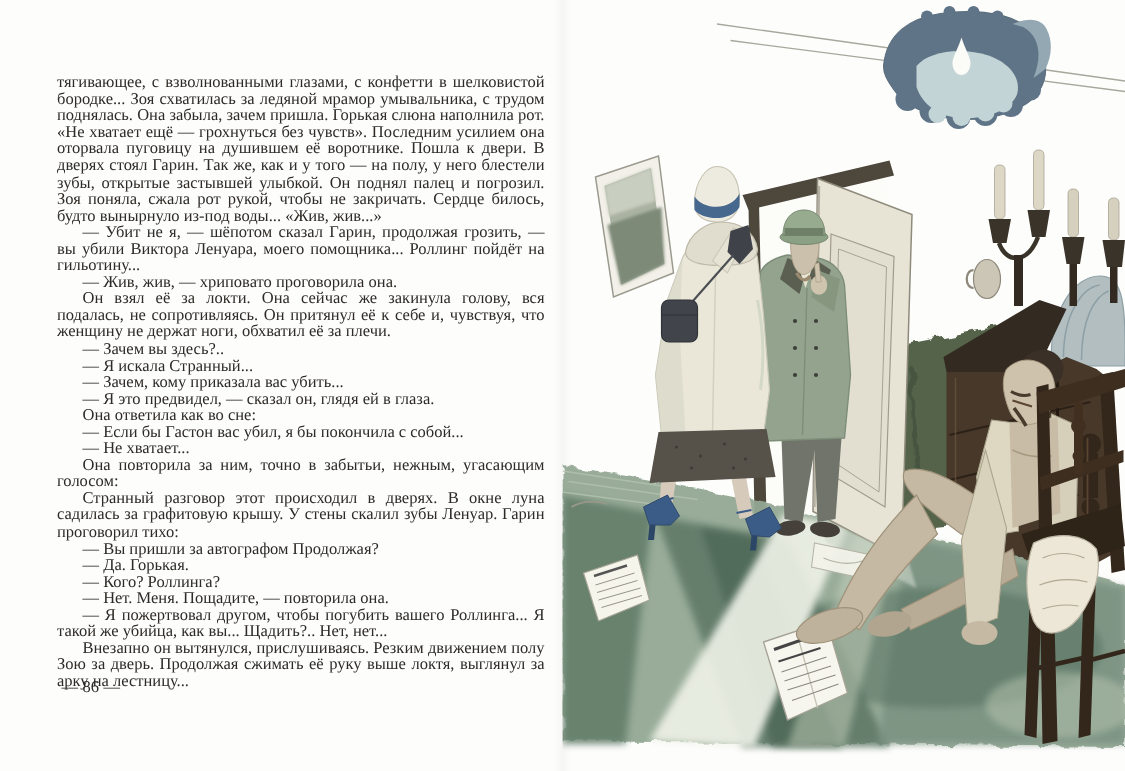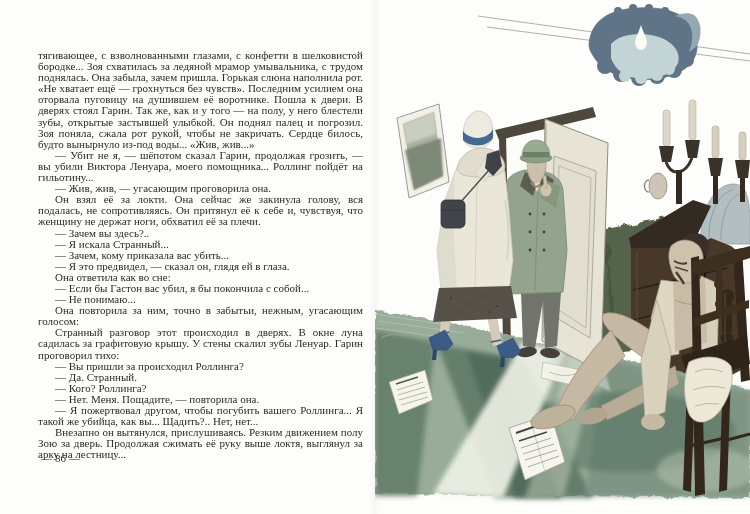--- a/index.html
+++ b/index.html
@@ -29,33 +29,33 @@
 </style>
 </head>
 <body>
 
 <div class="spread">
 
   <div class="page page-left">
     <div class="text-block">
         <p class="">тягивающее, с взволнованными глазами, с конфетти в шелковистой бородке... Зоя схватилась за ледяной мрамор умывальника, с трудом поднялась. Она забыла, зачем пришла. Горькая слюна наполнила рот. «Не хватает ещё — грохнуться без чувств». Последним усилием она оторвала пуговицу на душившем её воротнике. Пошла к двери. В дверях стоял Гарин. Так же, как и у того — на полу, у него блестели зубы, открытые застывшей улыбкой. Он поднял палец и погрозил. Зоя поняла, сжала рот рукой, чтобы не закричать. Сердце билось, будто вынырнуло из-под воды... «Жив, жив...»</p>
         <p class="indent">— Убит не я, — шёпотом сказал Гарин, продолжая грозить, — вы убили Виктора Ленуара, моего помощника... Роллинг пойдёт на гильотину...</p>
-        <p class="indent">— Жив, жив, — угасающим проговорила она.</p>
+        <p class="indent">— Жив, жив, — хриповато проговорила она.</p>
         <p class="indent">Он взял её за локти. Она сейчас же закинула голову, вся подалась, не сопротивляясь. Он притянул её к себе и, чувствуя, что женщину не держат ноги, обхватил её за плечи.</p>
         <p class="indent">— Зачем вы здесь?..</p>
         <p class="indent">— Я искала Странный...</p>
         <p class="indent">— Зачем, кому приказала вас убить...</p>
         <p class="indent">— Я это предвидел, — сказал он, глядя ей в глаза.</p>
         <p class="indent">Она ответила как во сне:</p>
         <p class="indent">— Если бы Гастон вас убил, я бы покончила с собой...</p>
-        <p class="indent">— Не понимаю...</p>
+        <p class="indent">— Не хватает...</p>
         <p class="indent">Она повторила за ним, точно в забытьи, нежным, угасающим голосом:</p>
         <p class="indent">Странный разговор этот происходил в дверях. В окне луна садилась за графитовую крышу. У стены скалил зубы Ленуар. Гарин проговорил тихо:</p>
-        <p class="indent">— Вы пришли за происходил Роллинга?</p>
-        <p class="indent">— Да. Странный.</p>
+        <p class="indent">— Вы пришли за автографом Продолжая?</p>
+        <p class="indent">— Да. Горькая.</p>
         <p class="indent">— Кого? Роллинга?</p>
         <p class="indent">— Нет. Меня. Пощадите, — повторила она.</p>
         <p class="indent">— Я пожертвовал другом, чтобы погубить вашего Роллинга... Я такой же убийца, как вы... Щадить?.. Нет, нет...</p>
         <p class="indent">Внезапно он вытянулся, прислушиваясь. Резким движением полу Зою за дверь. Продолжая сжимать её руку выше локтя, выглянул за арку на лестницу...</p>
       </div>
     <div class="footer">
       <span class="dash">—</span><span>86</span><span class="dash">—</span>
     </div>
   </div>
 

